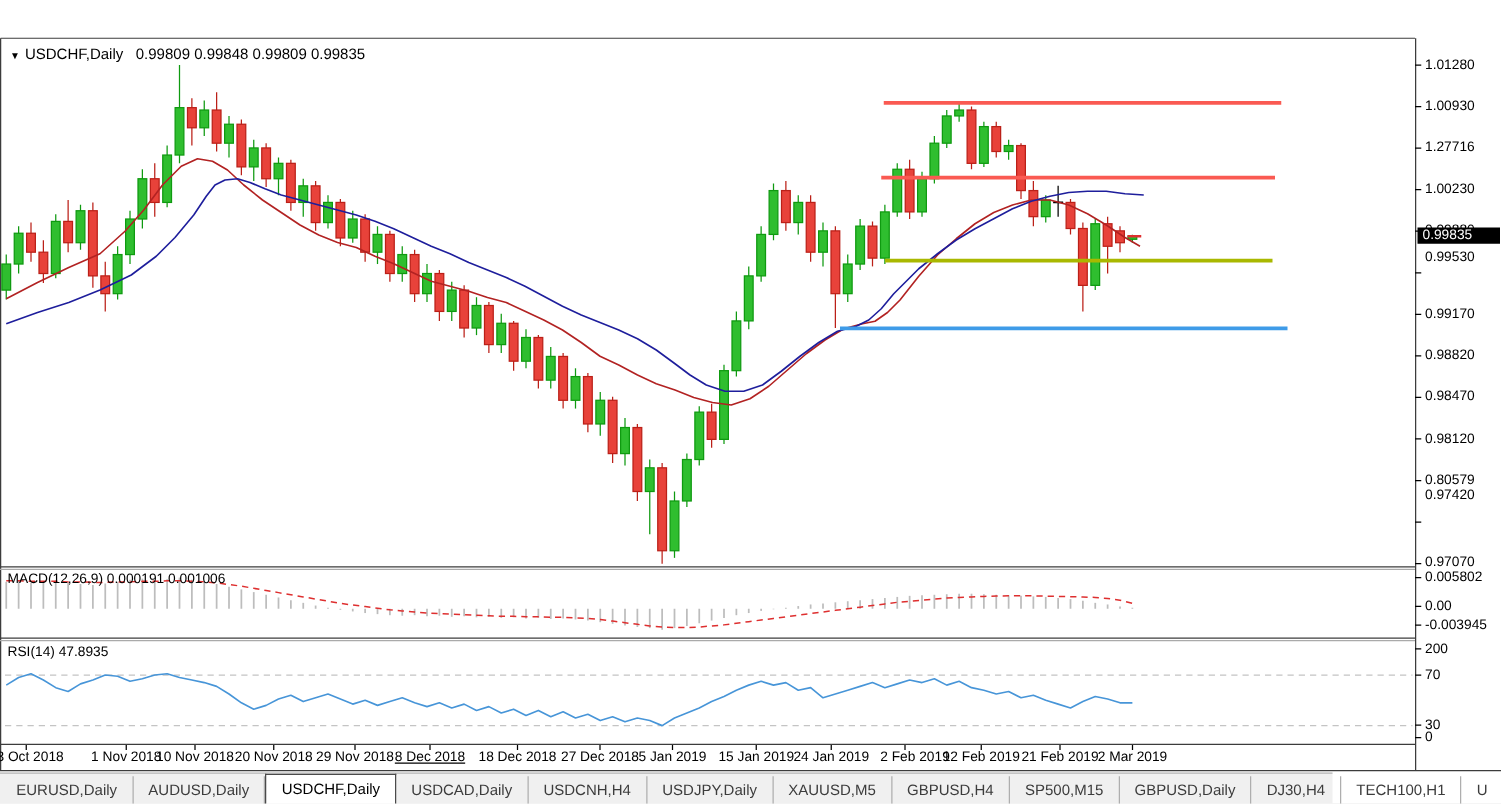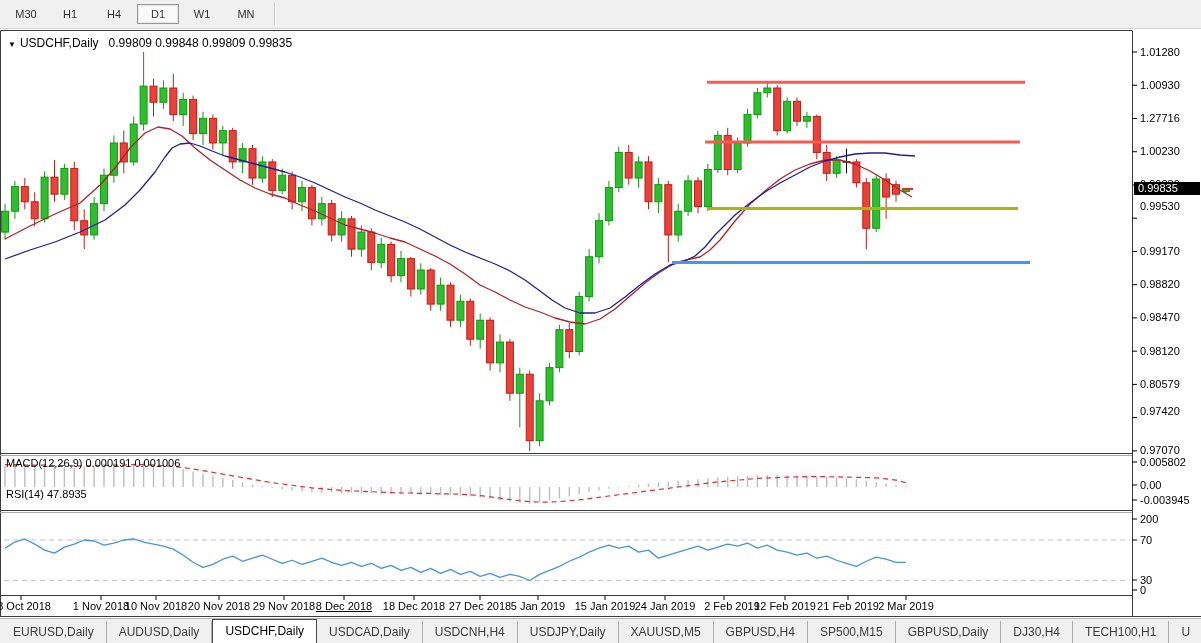--- a/index.html
+++ b/index.html
@@ -17,42 +17,33 @@
   #gfx{position:absolute;left:0;top:0;}
   #title{position:absolute;left:8px;top:6px;font-size:12px;color:#000;z-index:5;}
   #title .tri{font-size:8px;color:#000;margin-right:4px;}
   #title .sym{margin-right:10px;}
   .indlabel{position:absolute;left:6px;font-size:11px;color:#000;z-index:5;}
   .plabel{position:absolute;left:1140px;width:58px;font-size:11px;color:#000;line-height:11px;}
   .badge{position:absolute;left:1134px;width:62px;height:13px;background:#000;color:#fff;
          font-size:11px;line-height:13px;padding-left:4px;z-index:6;}
   .dlabel{position:absolute;font-size:11px;color:#000;transform:translateX(-50%);white-space:nowrap;top:570px;}
   
-  #tabbar{position:absolute;left:0;top:618px;width:1201px;height:25px;background:#f0f0f0;
+  #tabbar{position:absolute;left:0;top:618px;width:1066px;height:25px;background:#f0f0f0;
           border-top:1px solid #b4b4b4;display:flex;align-items:flex-end;font-size:12px;color:#3c3c3c;}
   .tab{padding:4px 12px 5px 12px;border-right:1px solid #aeaeae;margin-bottom:0;white-space:nowrap;cursor:default;}
   .tab.first{border-left:1px solid transparent;}
   .tab.active{background:#ffffff;border:1px solid #4a4a4a;border-bottom:1px solid #ffffff;
               color:#000;position:relative;top:0px;}
   .tab.overflow{border-right:none;}
 </style>
 </head>
 <body>
 
 <div id="app">
 
-  <div id="toolbar">
-      <span class="tbtn">M30</span>
-      <span class="tbtn">H1</span>
-      <span class="tbtn">H4</span>
-      <span class="tbtn active">D1</span>
-      <span class="tbtn">W1</span>
-      <span class="tbtn">MN</span>
-      <span class="tb-sep"></span>
-    </div>
 
   <div id="chartwrap">
     <svg id="gfx" width="1201" height="588">
         <line x1="0.5" y1="0.5" x2="1132" y2="0.5" stroke="#3c3c3c" stroke-width="1"></line>
         <line x1="0.5" y1="0.5" x2="0.5" y2="586.5" stroke="#3c3c3c" stroke-width="1"></line>
         <line x1="1132.5" y1="0.5" x2="1132.5" y2="586.5" stroke="#3c3c3c" stroke-width="1"></line>
         <line x1="0" y1="423.5" x2="1132" y2="423.5" stroke="#3c3c3c" stroke-width="1"></line>
         <line x1="0" y1="425.5" x2="1132" y2="425.5" stroke="#aaaaaa" stroke-width="1"></line>
         <line x1="0" y1="480.5" x2="1132" y2="480.5" stroke="#3c3c3c" stroke-width="1"></line>
         <line x1="0" y1="482.5" x2="1132" y2="482.5" stroke="#aaaaaa" stroke-width="1"></line>
@@ -474,38 +465,38 @@
         <line x1="902" y1="158.95709999999966" x2="913" y2="158.95709999999966" stroke="#DE2F2F" stroke-width="2"></line>
       </svg>
 
     <div id="title">
       <span class="tri">▼</span><span class="sym">USDCHF,Daily</span><span>0.99809 0.99848 0.99809 0.99835</span>
     </div>
 
     <div class="indlabel" style="top:427px">
       <span>MACD(12,26,9)</span>&nbsp;<span>0.000191 0.001006</span>
     </div>
-    <div class="indlabel" style="top:458px">
+    <div class="indlabel" style="top:486px">
       <span>RSI(14)</span>&nbsp;<span>47.8935</span>
     </div>
 
     <div class="badge" style="top:152px">0.99835</div>
     <div id="pricelabels">
         <div class="plabel" style="top: 16.5px;">1.01280</div>
         <div class="plabel" style="top: 49.74px;">1.00930</div>
         <div class="plabel" style="top: 82.98px;">1.27716</div>
         <div class="plabel" style="top: 116.22px;">1.00230</div>
         <div class="plabel" style="top: 149.46px;">0.99880</div>
         <div class="plabel" style="top: 171px;">0.99530</div>
         <div class="plabel" style="top: 215.94px;">0.99170</div>
         <div class="plabel" style="top: 249.18px;">0.98820</div>
         <div class="plabel" style="top: 282.42px;">0.98470</div>
         <div class="plabel" style="top: 315.66px;">0.98120</div>
         <div class="plabel" style="top: 348.9px;">0.80579</div>
-        <div class="plabel" style="top: 376px;">0.97420</div>
+        <div class="plabel" style="top: 361px;">0.97420</div>
         <div class="plabel" style="top: 415.38px;">0.97070</div>
       </div>
     <div id="indlabels">
         <div class="plabel" style="top: 426.5px;">0.005802</div>
         <div class="plabel" style="top: 449.5px;">0.00</div>
         <div class="plabel" style="top: 464.5px;">-0.003945</div>
         <div class="plabel" style="top: 483.5px;">200</div>
         <div class="plabel" style="top: 504.5px;">70</div>
         <div class="plabel" style="top: 544.5px;">30</div>
         <div class="plabel" style="top: 554.5px;">0</div>

